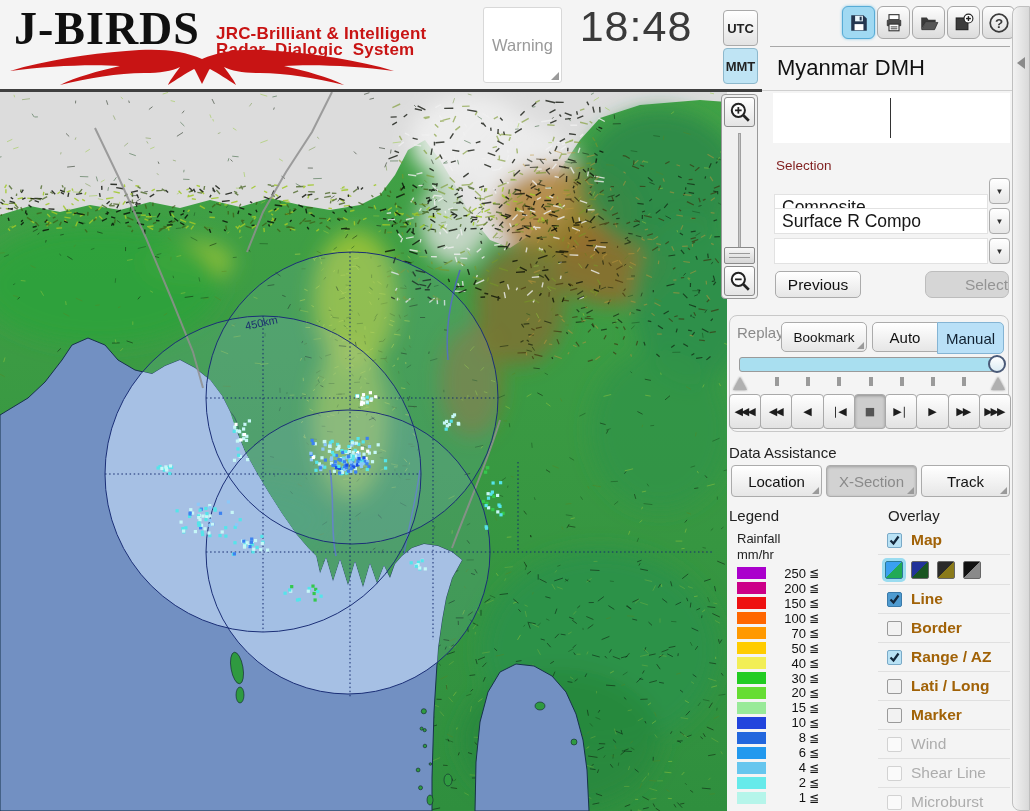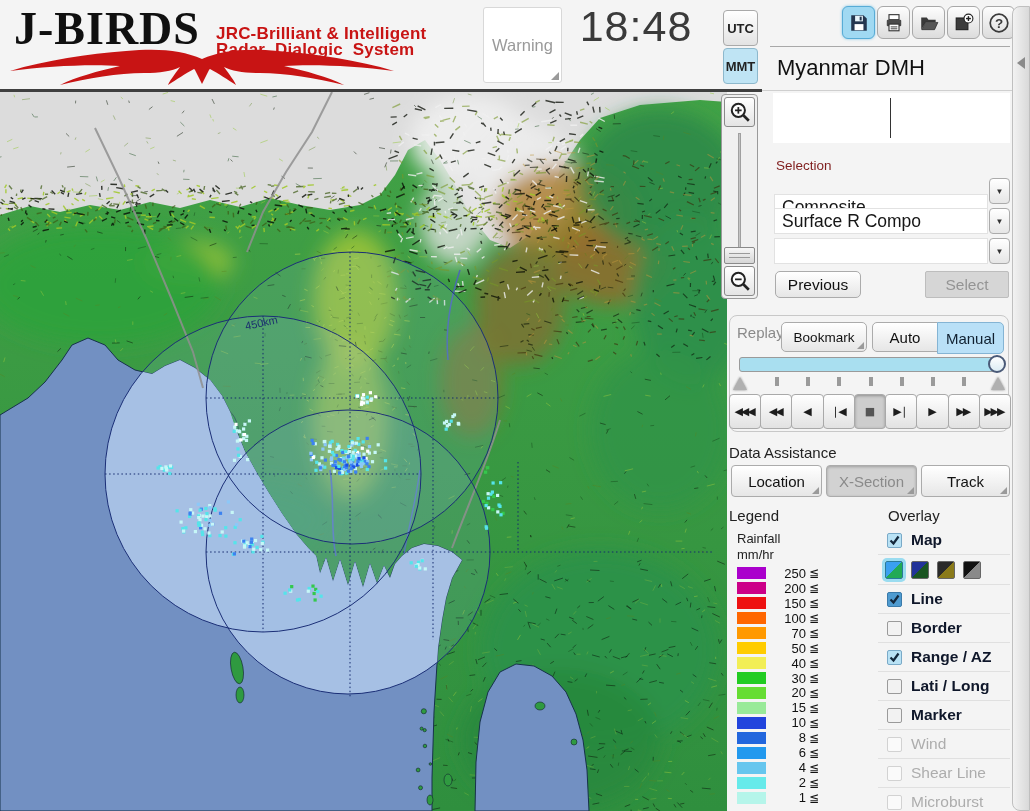--- a/index.html
+++ b/index.html
@@ -84,21 +84,21 @@
   .lg-sw{width:29px;height:12px;}
   .lg-val{width:40px;text-align:right;font-size:13px;color:#111;}
   .lg-op{font-family:"DejaVu Sans",sans-serif;font-size:12px;color:#111;margin-left:3px;}
 
   .ov-wrap{position:absolute;left:878px;top:526px;width:132px;}
   .ov-row{display:flex;align-items:center;height:29px;border-bottom:1px solid #e0e0e0;gap:9px;padding-left:9px;}
   .chk{width:15px;height:15px;border:1px solid #9a9a9a;border-radius:2px;background:#f2f2f2;position:relative;flex:none;}
   .chk.on{background:#b9e2f5;border-color:#7aaac8;}
   .chk.on.blue{background:#4f9bd0;border-color:#3a7aaa;}
   .chk.dis{border-color:#d2d2d2;background:#fafafa;}
-  .ov-label{font-size:15.5px;font-weight:700;color:#0f172a;white-space:nowrap;}
+  .ov-label{font-size:15.5px;font-weight:700;color:#a16207;white-space:nowrap;}
   .ov-row.dis .ov-label{color:#adadad;font-weight:400;}
   .swatch-row{display:flex;align-items:center;height:30px;border-bottom:1px solid #e0e0e0;gap:8px;padding-left:7px;}
   .msw{width:18px;height:18px;border:1px solid #666;border-radius:2px;}
   .msw.sel{box-shadow:0 0 0 3px #9adcf0;border-color:#2a7a9a;}
 
   
   .map{position:absolute;left:0;top:92px;width:727px;height:719px;background:#7290c2;}
   .zoomstrip{position:absolute;left:721px;top:94px;width:37px;height:205px;background:#f0f0f0;
              border:1px solid #9a9a9a;border-radius:4px;}
   .zs-btn{position:absolute;left:2px;width:31px;height:30px;background:linear-gradient(#ffffff,#e4e4e4);
@@ -680,21 +680,21 @@
   <div class="dd-field" style="top:178px;margin-top:16px;">Composite</div>
   <div class="dd-btn btn" style="top:178px;">▼</div>
   <div class="dd-field" style="top:208px;">Surface R Compo</div>
   <div class="dd-btn btn" style="top:208px;">▼</div>
   <div class="dd-field" style="top:238px;"></div>
   <div class="dd-btn btn" style="top:238px;">▼</div>
 
   <div class="btn" style="left:775px;top:271px;width:86px;height:27px;font-size:15.5px;border-radius:5px;">
     <span>Previous</span>
   </div>
-  <div class="btn disabled" style="left:925px;top:271px;width:84px;height:27px;font-size:15.5px;border-radius:2px;">
+  <div class="btn disabled" style="left:925px;top:271px;width:84px;height:27px;font-size:15.5px;border-radius:7px;justify-content:flex-end;">
     <span>Select</span>
   </div>
 
   <div class="gbox"></div>
   <div class="sec-label" style="left:737px;top:324px;font-size:15px;color:#8a8a8a;">Replay</div>
   <div class="btn" style="left:781px;top:322px;width:86px;height:30px;font-size:13.5px;border-radius:5px;">
     <span>Bookmark</span>
     <span class="fold sm"></span>
   </div>
   <div class="btn" style="left:872px;top:322px;width:66px;height:30px;font-size:15px;border-radius:5px 0 0 5px;">

